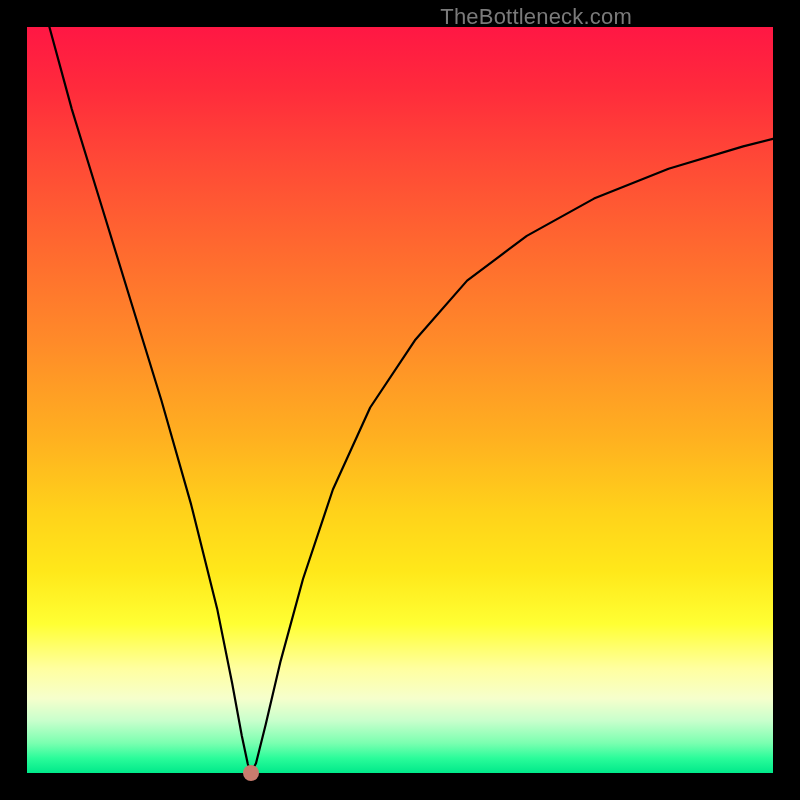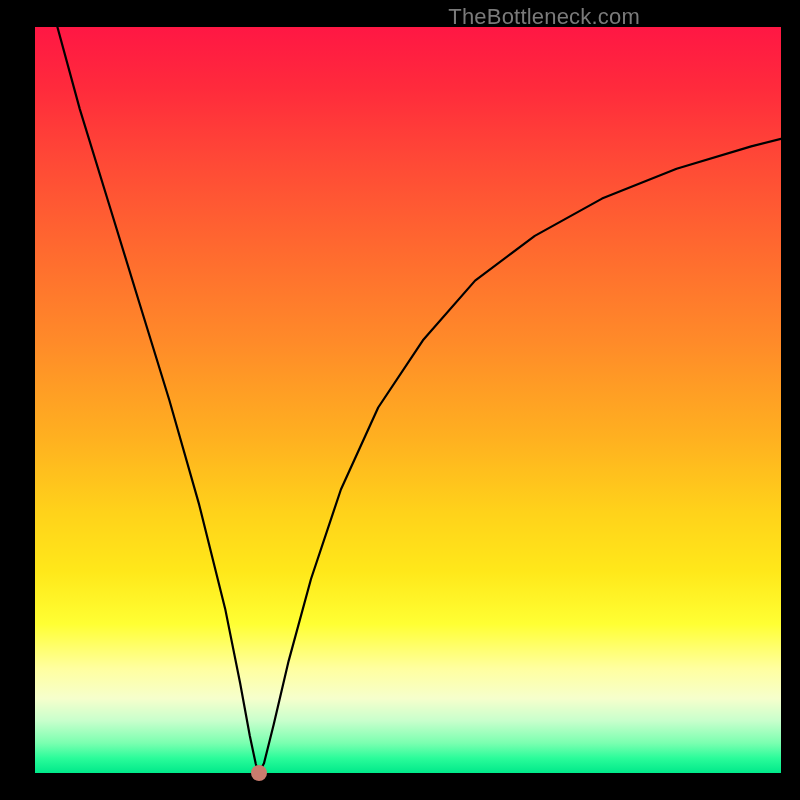--- a/index.html
+++ b/index.html
@@ -10,21 +10,20 @@
     background: #000;
     overflow: hidden;
   }
   .frame {
     position: absolute;
     left: 0;
     top: 0;
     width: 644px;
     height: 800px;
     background: #000;
-    margin-left: 8px;
   }
   .plot-area {
     position: absolute;
     left: 27px;
     top: 27px;
     width: 746px;
     height: 746px;
     background: linear-gradient(to bottom,
       #ff1744 0%,
       #ff2a3c 8%,

